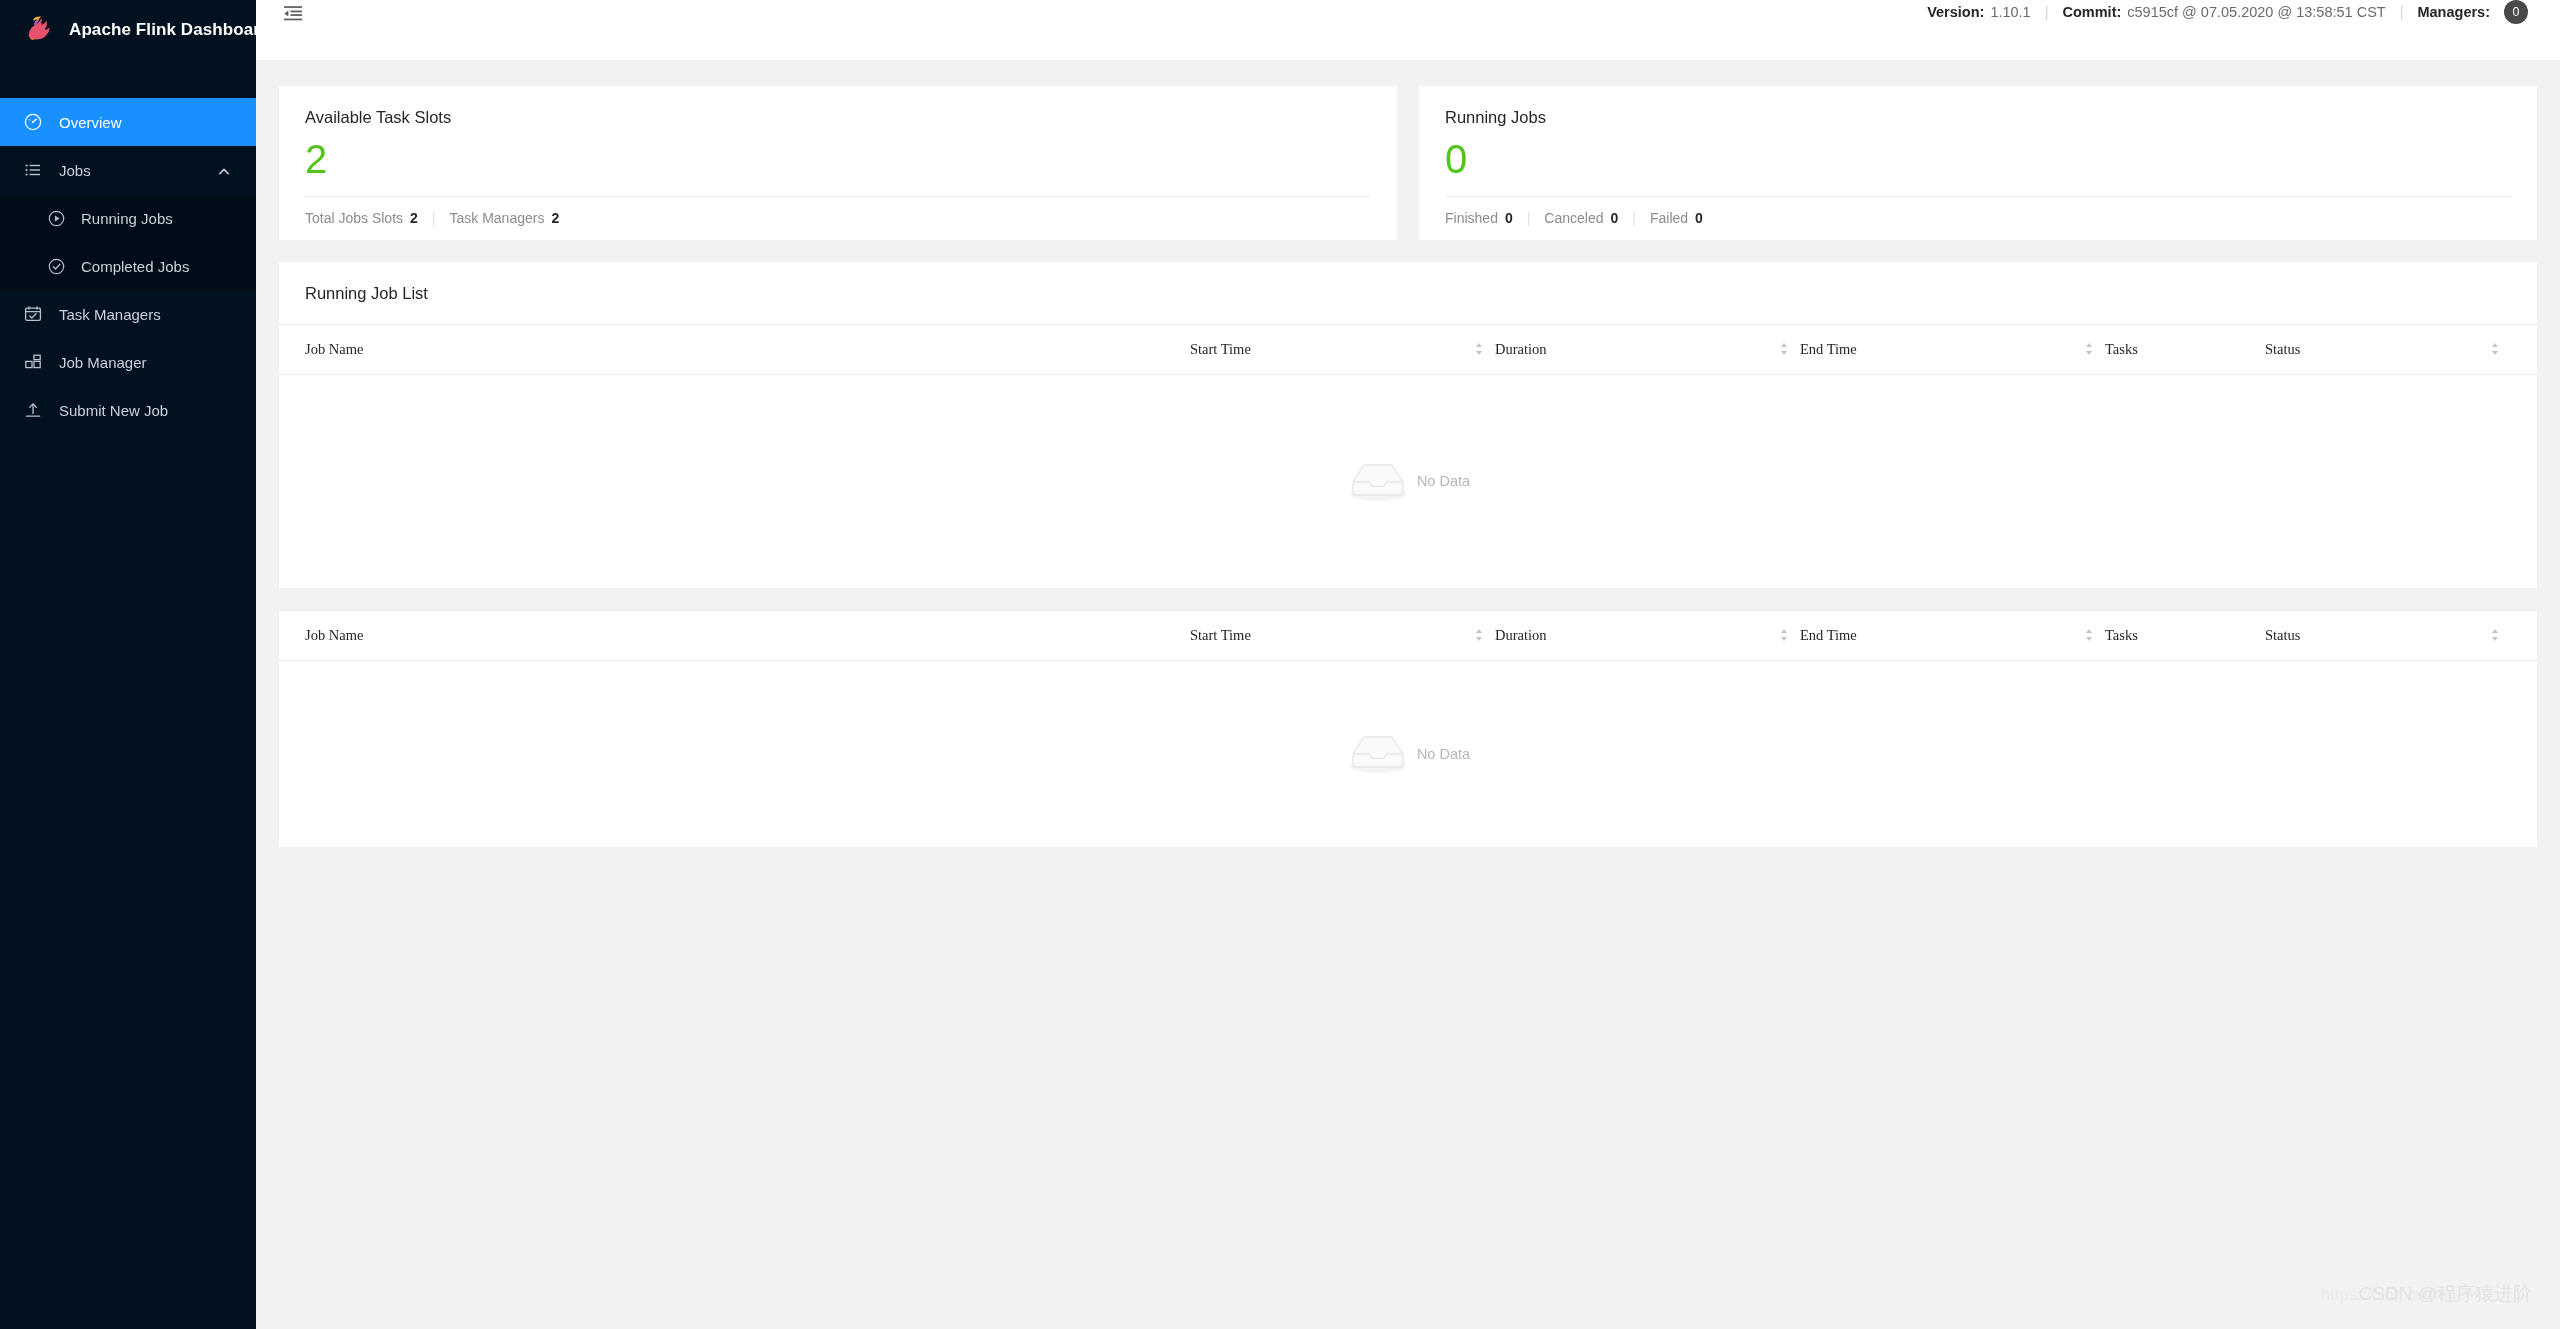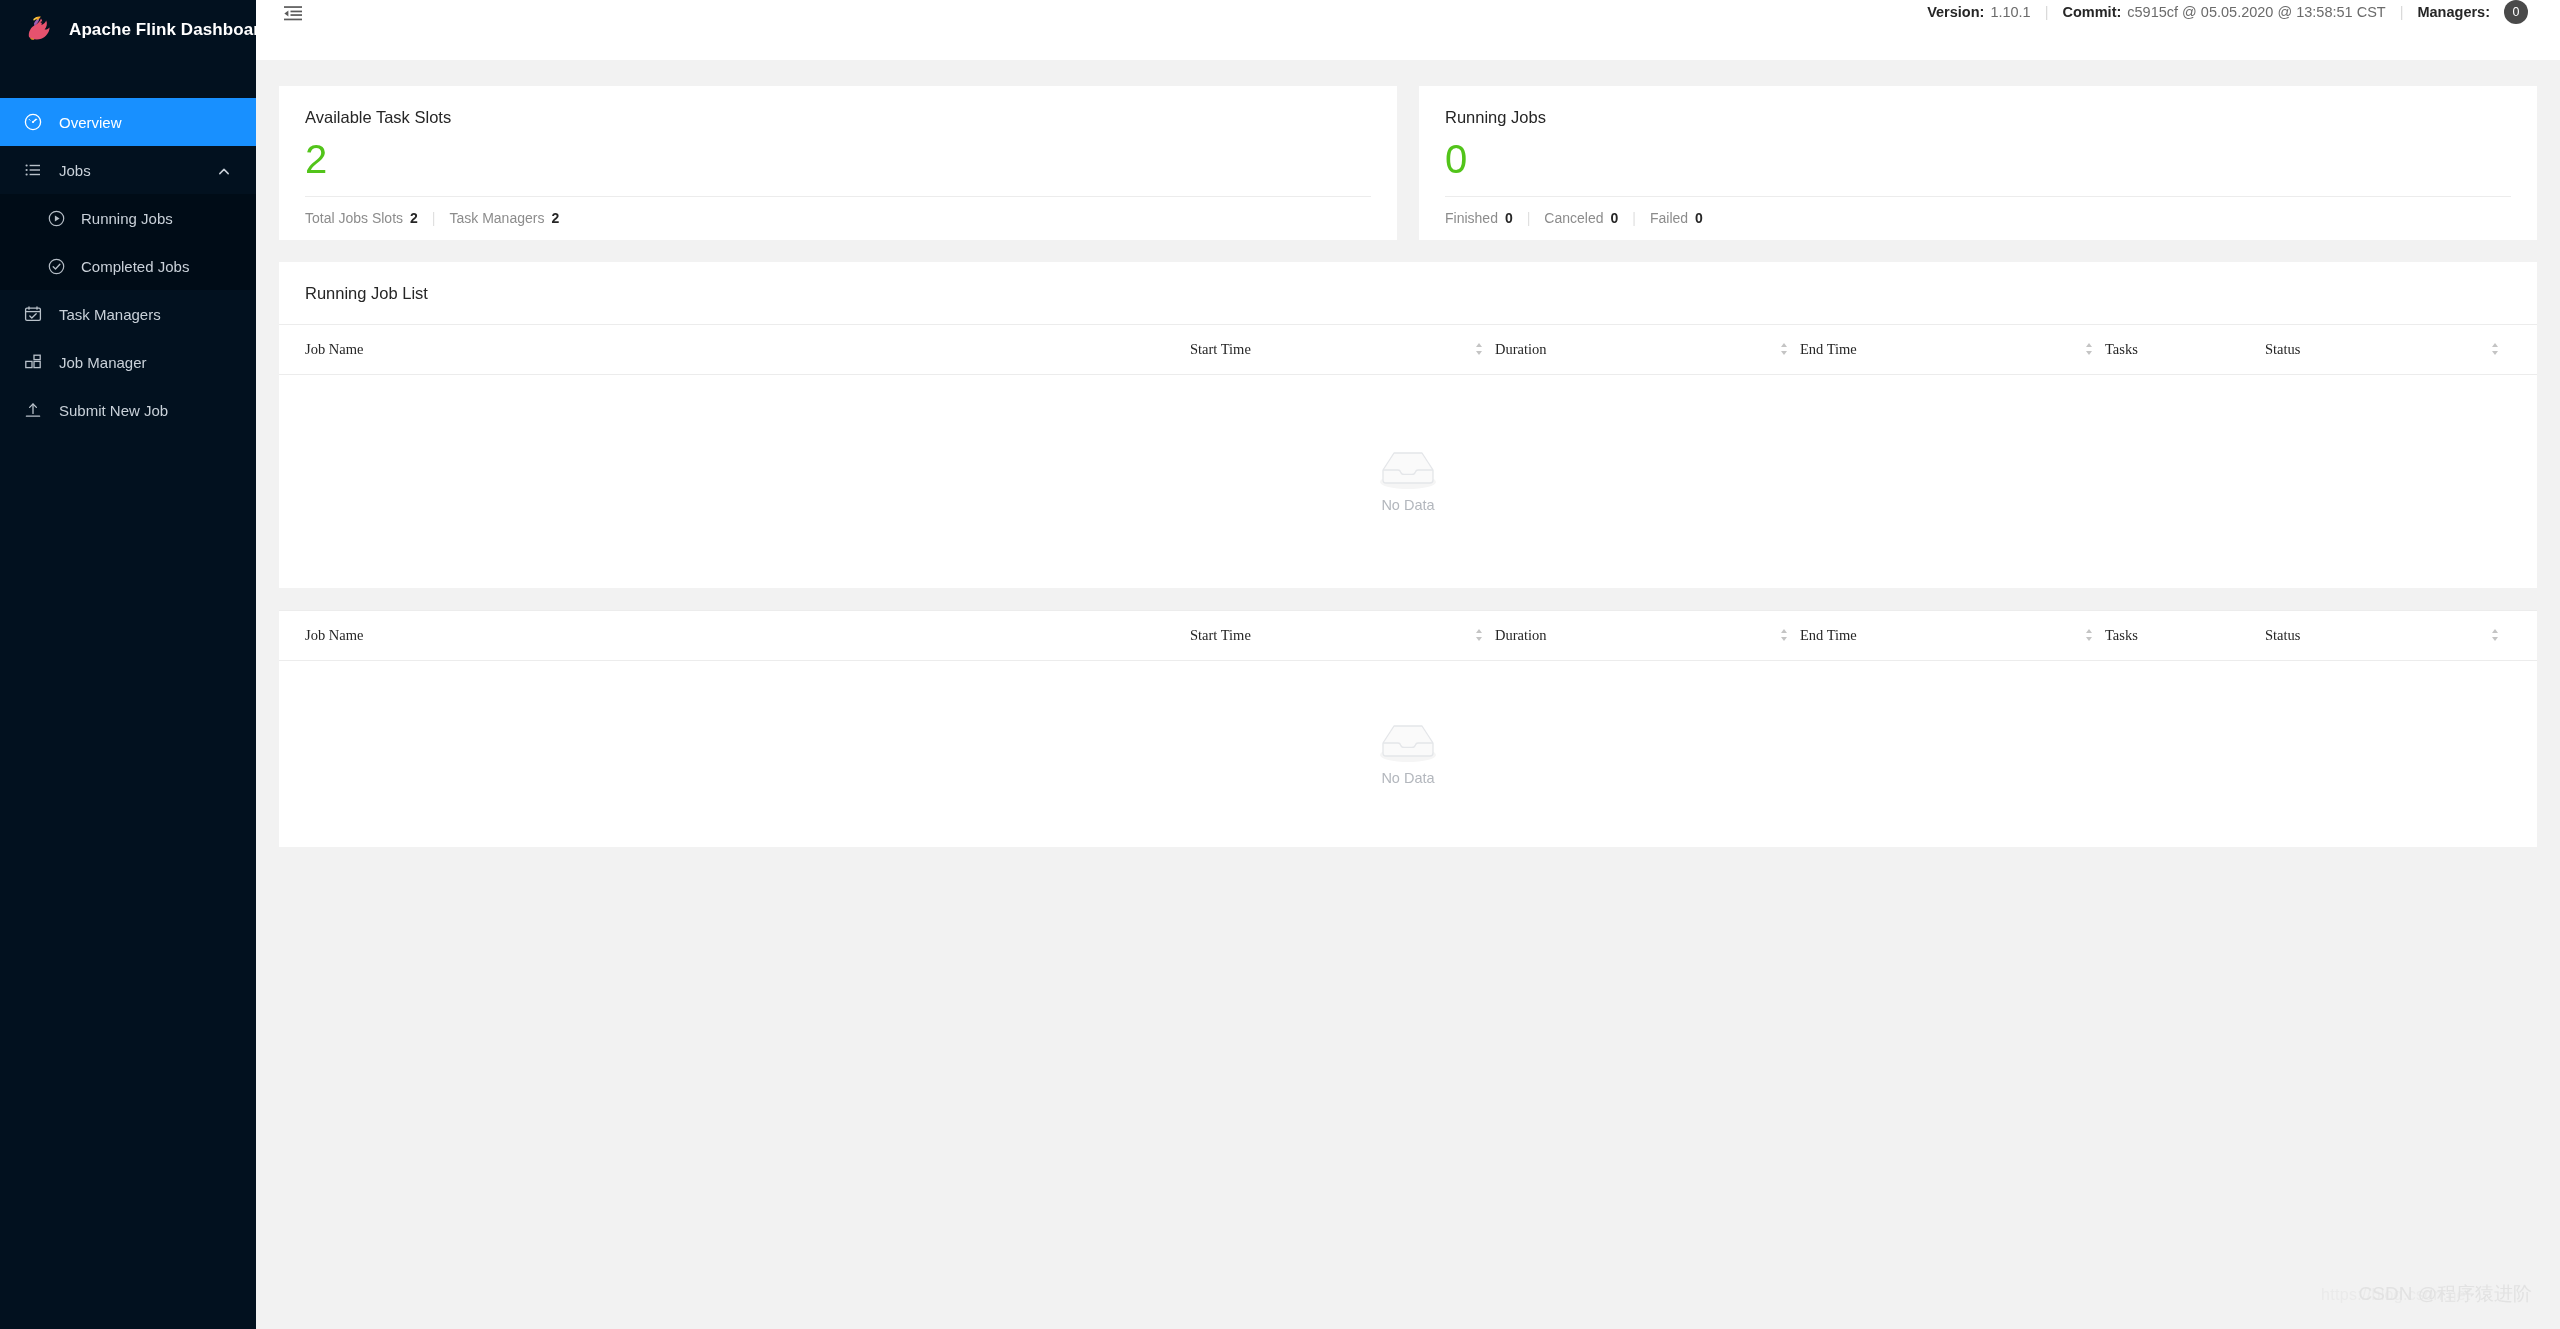--- a/index.html
+++ b/index.html
@@ -97,21 +97,21 @@
   .th.sortable { cursor: pointer; }
   .th .lbl { white-space: nowrap; font-family: Liberation Serif, serif; }
   .sorter { width: 12px; height: 18px; margin-left: auto; margin-right: 10px; display: block; flex: 0 0 auto; }
   .c-job    { width: 885px; }
   .c-start  { width: 305px; gap: 24px; }
   .c-dur    { width: 305px; }
   .c-end    { width: 305px; }
   .c-tasks  { width: 160px; }
   .c-status { flex: 1; }
 
-  .empty { height: 213px; display: flex; flex-direction: column; align-items: center; justify-content: center; gap: 7px; }
+  .empty { height: 213px; display: flex; flex-direction: row; align-items: center; justify-content: center; gap: 7px; }
   .empty.small { height: 186px; }
   .empty-ico { width: 64px; height: 41px; display: block; }
   .empty-txt { font-size: 14.5px; color: #b3b7bd; }
 
   .watermark {
     position: absolute; right: 28px; bottom: 22px;
     display: flex; align-items: baseline; pointer-events: none;
     white-space: nowrap;
   }
   .wm-url { font-size: 16px; color: #eaeaea; letter-spacing: .3px; }
@@ -240,21 +240,21 @@
           <rect x="4" y="18.6" width="18" height="1.7" fill="#5a5a5a"></rect>
           <path d="M8.4 10.4 L4.4 13.4 L8.4 16.4 Z" fill="#5a5a5a"></path>
         </svg>
       </span>
 
       <div class="topbar-right">
         <span class="tb-lab">Version:</span>
         <span class="tb-val">1.10.1</span>
         <span class="tb-sep">|</span>
         <span class="tb-lab">Commit:</span>
-        <span class="tb-val">c5915cf @ 05.05.2020 @ 13:58:51 CST</span>
+        <span class="tb-val">c5915cf @ 07.05.2020 @ 13:58:51 CST</span>
         <span class="tb-sep">|</span>
         <span class="tb-lab">Managers:</span>
         <span class="msg-badge">0</span>
       </div>
     </header>
 
     <div class="content">
 
       <div class="stats-row">
 

